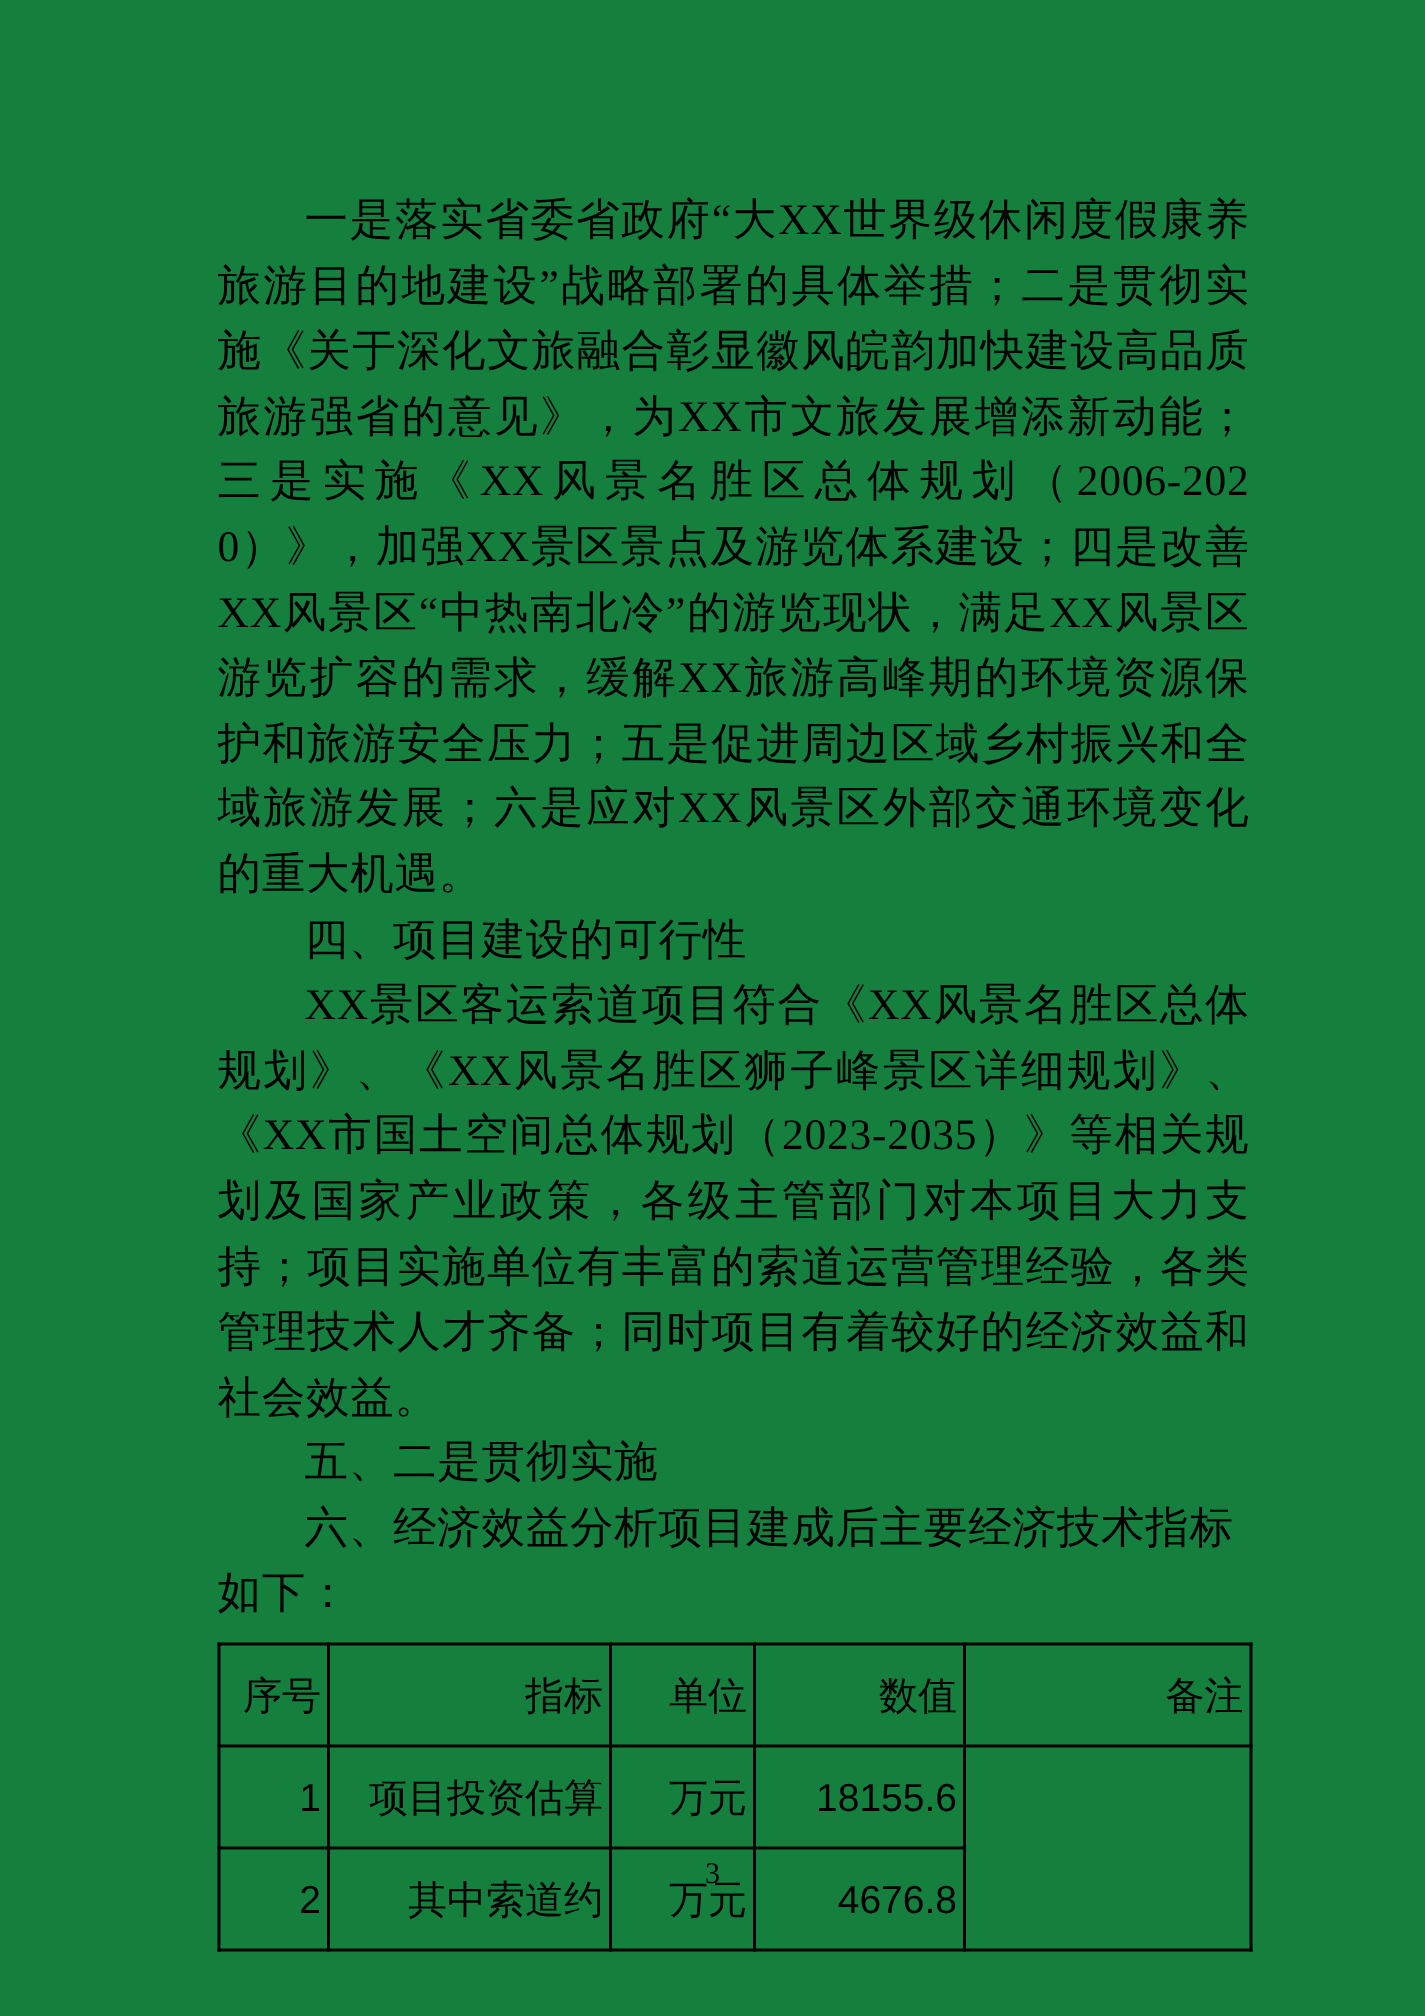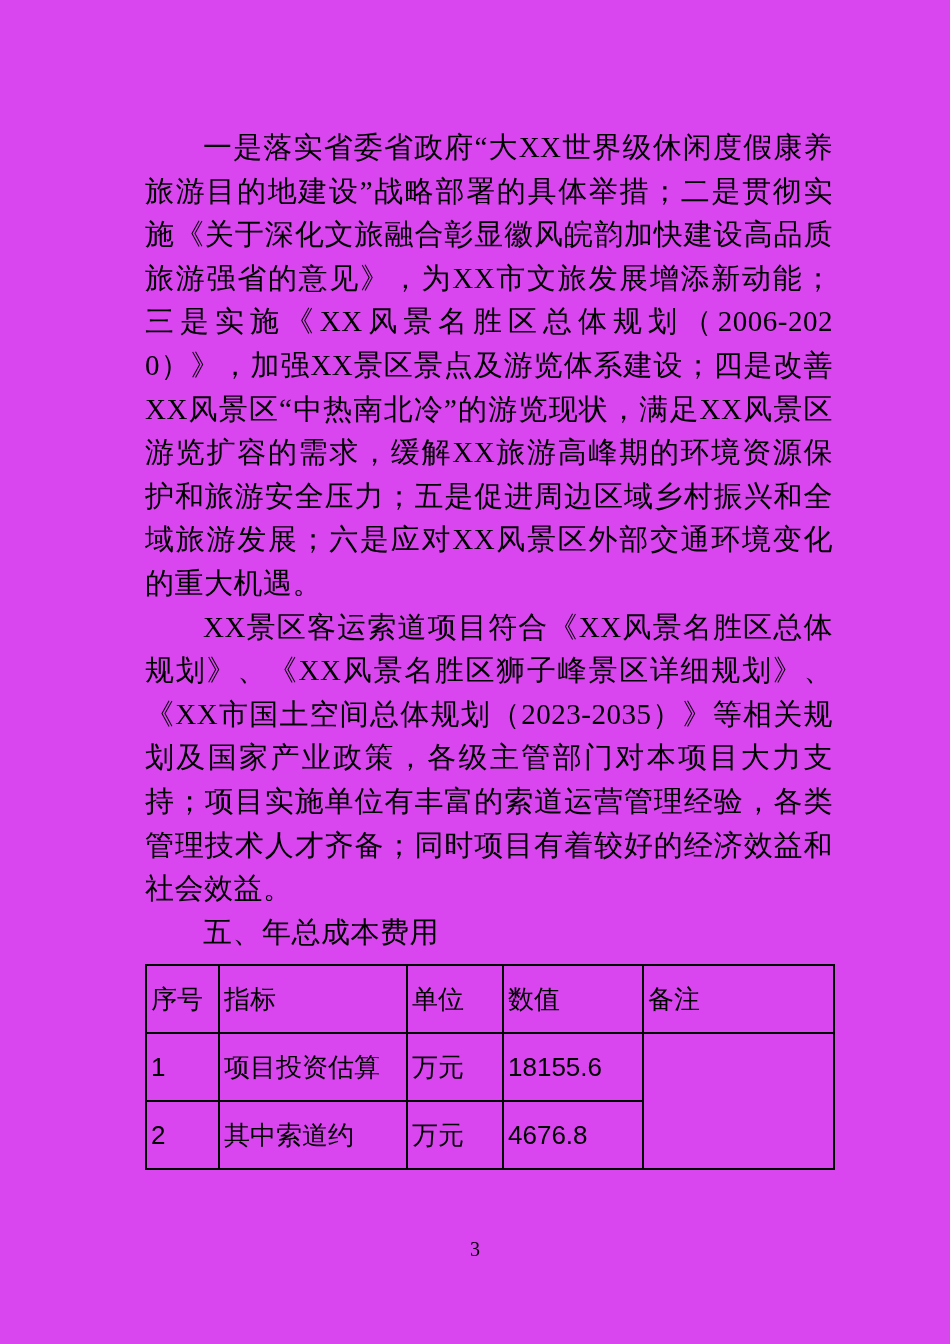--- a/index.html
+++ b/index.html
@@ -11,21 +11,21 @@
   body {
     width: 950px;
     height: 1344px;
     position: relative;
     overflow: hidden;
     color: #000000;
   }
   .page {
     position: absolute;
     inset: 0;
-    background: #d946ef;
+    background: #15803d;
   }
   .content {
     position: absolute;
     left: 145px;
     top: 126px;
     width: 688px;
   }
   .para {
     margin: 0;
     font-family: "Liberation Serif", "DejaVu Serif", serif;
@@ -48,21 +48,21 @@
   table.metrics-table {
     border-collapse: collapse;
     margin-top: 10px;
     width: 688px;
     table-layout: fixed;
   }
   table.metrics-table th,
   table.metrics-table td {
     border: 2px solid #000000;
     height: 68px;
-    text-align: left;
+    text-align: right;
     vertical-align: middle;
     font-family: "Liberation Sans", "DejaVu Sans", sans-serif;
     font-size: 26px;
     font-weight: 400;
     padding: 0 4px;
   }
   .page-number {
     position: absolute;
     left: 0;
     right: 0;
@@ -73,26 +73,28 @@
   }
 </style>
 </head>
 <body>
 
 <div class="page">
   <div class="content">
 
     <p class="para">一是落实省委省政府“大XX世界级休闲度假康养旅游目的地建设”战略部署的具体举措；二是贯彻实施《关于深化文旅融合彰显徽风皖韵加快建设高品质旅游强省的意见》，为XX市文旅发展增添新动能；三是实施《XX风景名胜区总体规划（2006-2020）》，加强XX景区景点及游览体系建设；四是改善XX风景区“中热南北冷”的游览现状，满足XX风景区游览扩容的需求，缓解XX旅游高峰期的环境资源保护和旅游安全压力；五是促进周边区域乡村振兴和全域旅游发展；六是应对XX风景区外部交通环境变化的重大机遇。</p>
 
+    <p class="heading">四、项目建设的可行性</p>
 
     <p class="para">XX景区客运索道项目符合《XX风景名胜区总体规划》、《XX风景名胜区狮子峰景区详细规划》、《XX市国土空间总体规划（2023-2035）》等相关规划及国家产业政策，各级主管部门对本项目大力支持；项目实施单位有丰富的索道运营管理经验，各类管理技术人才齐备；同时项目有着较好的经济效益和社会效益。</p>
 
-    <p class="heading">五、年总成本费用</p>
+    <p class="heading">五、二是贯彻实施</p>
 
 
+    <p class="heading">六、经济效益分析项目建成后主要经济技术指标如下：</p>
 
     <table class="metrics-table">
       <colgroup>
         <col style="width:73px">
         <col style="width:188px">
         <col style="width:96px">
         <col style="width:140px">
         <col style="width:191px">
       </colgroup>
       <tbody>

